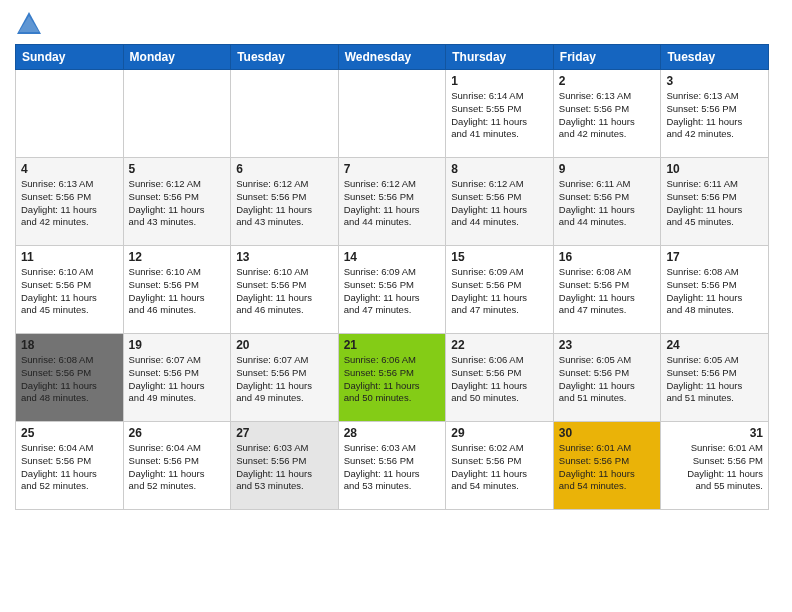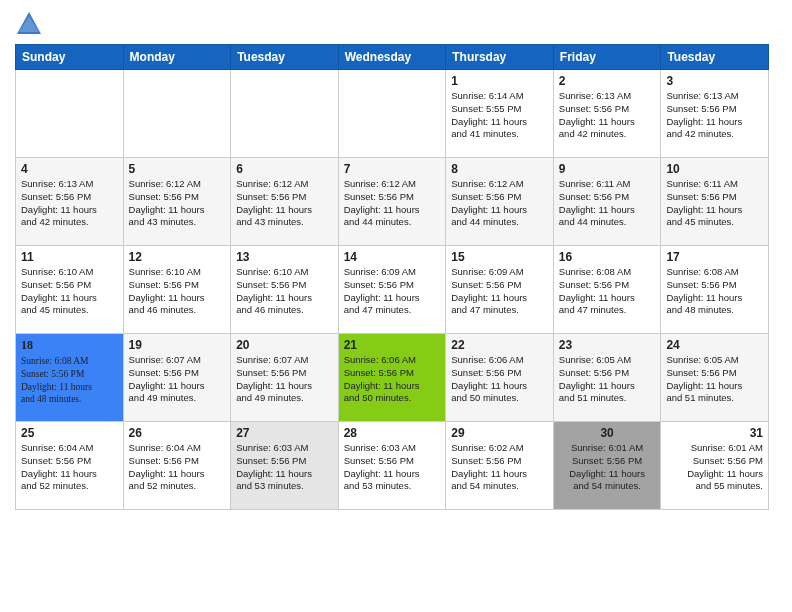--- a/index.html
+++ b/index.html
@@ -255,21 +255,21 @@
           </td>
           <td style="background: rgb(255, 255, 255);">
             <span class="day-number">17</span>
             <div class="day-info" style="white-space: pre-line;">Sunrise: 6:08 AM
 Sunset: 5:56 PM
 Daylight: 11 hours
 and 48 minutes.</div>
           </td>
         </tr>
         <tr>
-          <td style="background: #3b82f6; font-family: Liberation Serif, serif;">
+          <td style="background: #737373;">
             <span class="day-number">18</span>
             <div class="day-info" style="white-space: pre-line;">Sunrise: 6:08 AM
 Sunset: 5:56 PM
 Daylight: 11 hours
 and 48 minutes.</div>
           </td>
           <td style="background: rgb(245, 245, 245);">
             <span class="day-number">19</span>
             <div class="day-info" style="white-space: pre-line;">Sunrise: 6:07 AM
 Sunset: 5:56 PM
@@ -341,21 +341,21 @@
 Daylight: 11 hours
 and 53 minutes.</div>
           </td>
           <td style="background: rgb(255, 255, 255);">
             <span class="day-number">29</span>
             <div class="day-info" style="white-space: pre-line;">Sunrise: 6:02 AM
 Sunset: 5:56 PM
 Daylight: 11 hours
 and 54 minutes.</div>
           </td>
-          <td style="background: #a3a3a3; text-align: center;">
+          <td style="background: #eab308;">
             <span class="day-number">30</span>
             <div class="day-info" style="white-space: pre-line;">Sunrise: 6:01 AM
 Sunset: 5:56 PM
 Daylight: 11 hours
 and 54 minutes.</div>
           </td>
           <td style="background: rgb(255, 255, 255); text-align: right;">
             <span class="day-number">31</span>
             <div class="day-info" style="white-space: pre-line;">Sunrise: 6:01 AM
 Sunset: 5:56 PM

